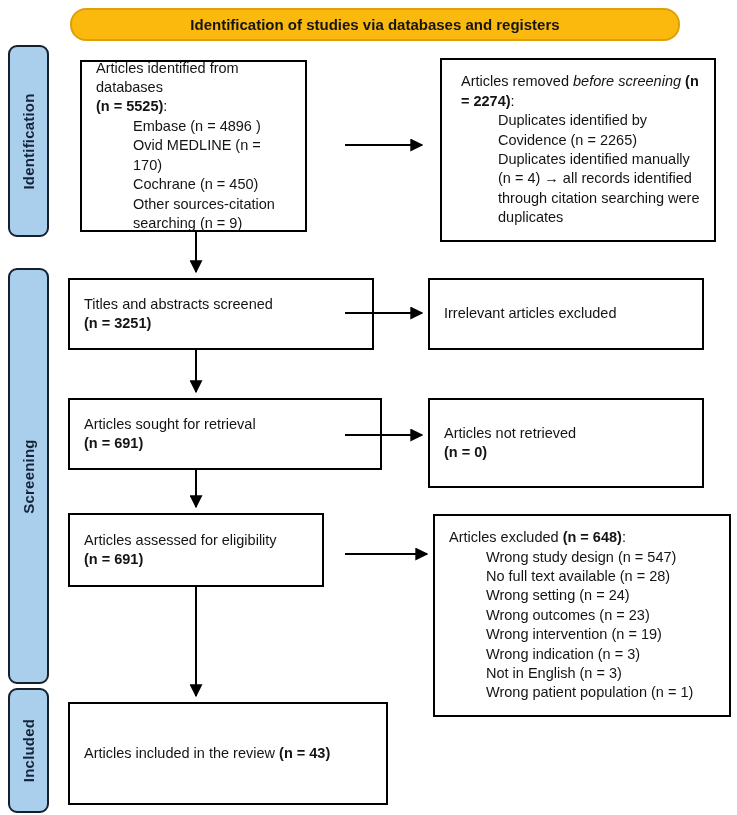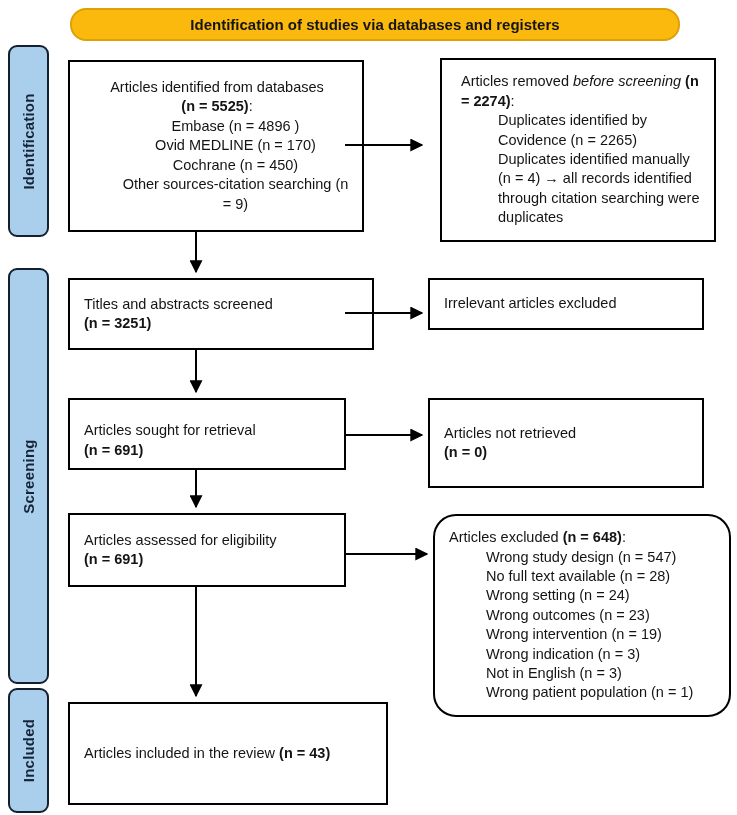--- a/index.html
+++ b/index.html
@@ -52,21 +52,21 @@
   <div class="stage" style="top:45px;height:192px;">
     <span class="vlabel">Identification</span>
   </div>
   <div class="stage" style="top:268px;height:416px;">
     <span class="vlabel">Screening</span>
   </div>
   <div class="stage" style="top:688px;height:125px;">
     <span class="vlabel">Included</span>
   </div>
 
-  <div class="box" style="left:68px;top:60px;width:296px;height:172px;text-align:center;">
+  <div class="box" style="left:80px;top:60px;width:227px;height:172px;">
     <div>
       <span>Articles identified from databases</span><br>
       <b>(n = 5525)</b><span>:</span>
     </div>
     <div class="indent">Embase (n = 4896 )</div>
     <div class="indent">Ovid MEDLINE (n = 170)</div>
     <div class="indent">Cochrane (n = 450)</div>
     <div class="indent">Other sources-citation searching (n = 9)</div>
   </div>
 
@@ -75,38 +75,38 @@
       <span>Articles removed </span><span class="it">before screening </span><b>(n = 2274)</b><span>:</span>
     </div>
     <div class="indent">Duplicates identified by Covidence (n = 2265)</div>
     <div class="indent">Duplicates identified manually (n = 4) → all records identified through citation searching were duplicates</div>
   </div>
 
   <div class="box" style="left:68px;top:278px;width:306px;height:72px;">
     <div>Titles and abstracts screened</div>
     <b>(n = 3251)</b>
   </div>
-  <div class="box" style="left:428px;top:278px;width:276px;height:52px;">
+  <div class="box" style="left:428px;top:278px;width:276px;height:72px;">
     <div>Irrelevant articles excluded</div>
   </div>
 
-  <div class="box" style="left:68px;top:398px;width:278px;height:72px;justify-content:flex-end;">
+  <div class="box" style="left:68px;top:398px;width:314px;height:72px;">
     <div>Articles sought for retrieval</div>
     <b>(n = 691)</b>
   </div>
   <div class="box" style="left:428px;top:398px;width:276px;height:90px;">
     <div>Articles not retrieved</div>
     <b>(n = 0)</b>
   </div>
 
-  <div class="box" style="left:68px;top:513px;width:278px;height:74px;">
+  <div class="box" style="left:68px;top:513px;width:256px;height:74px;">
     <div>Articles assessed for eligibility</div>
     <b>(n = 691)</b>
   </div>
-  <div class="box" style="left:433px;top:514px;width:298px;height:203px;border-radius:23px;">
+  <div class="box" style="left:433px;top:514px;width:298px;height:203px;">
     <div>
       <span>Articles excluded </span><b>(n = 648)</b><span>:</span>
     </div>
     <div class="indent">Wrong study design (n = 547)</div>
     <div class="indent">No full text available (n = 28)</div>
     <div class="indent">Wrong setting (n = 24)</div>
     <div class="indent">Wrong outcomes (n = 23)</div>
     <div class="indent">Wrong intervention (n = 19)</div>
     <div class="indent">Wrong indication (n = 3)</div>
     <div class="indent">Not in English (n = 3)</div>

